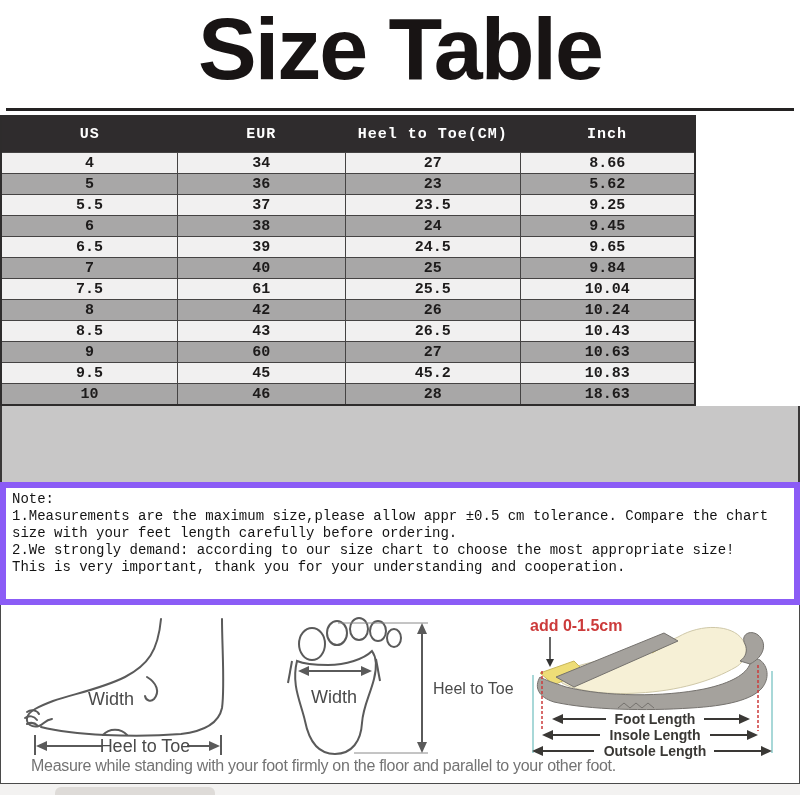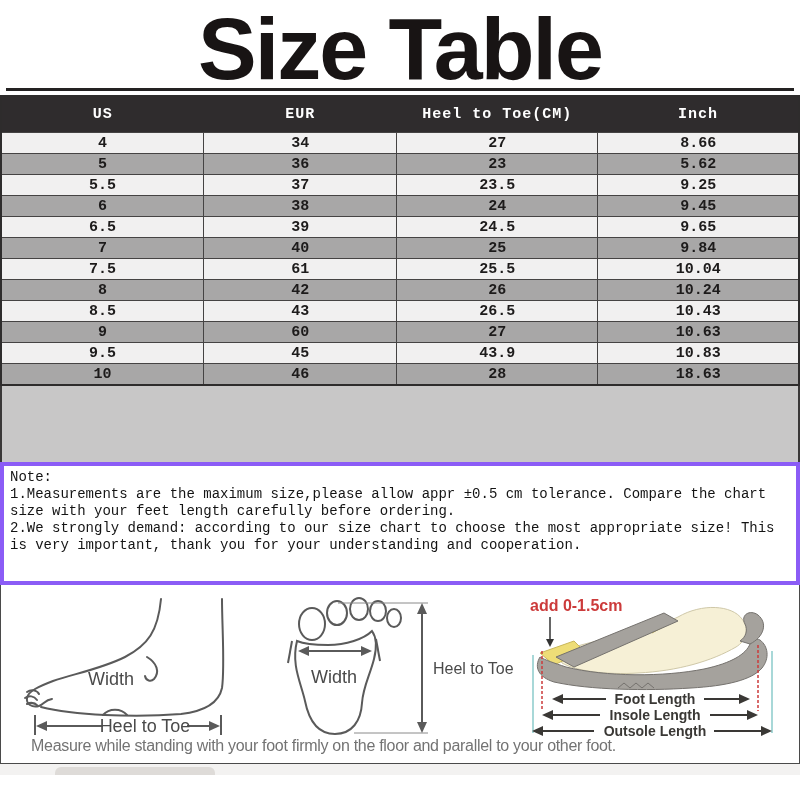--- a/index.html
+++ b/index.html
@@ -1,27 +1,27 @@
 <!DOCTYPE html>
 <html><head>
 <meta charset="utf-8">
 <style>
   html,body{margin:0;padding:0}
   body{
     width:800px;height:800px;background:#ffffff;overflow:hidden;
     font-family:"Liberation Sans", sans-serif;
   }
   .title{
-    height:88px;line-height:97px;text-align:center;
+    height:108px;line-height:97px;text-align:center;
     font-size:88px;font-weight:bold;color:#181414;letter-spacing:-2px;
   }
   .rule{height:3px;background:#242222;margin:0 6px 4px 6px}
 
   table.size{
-    width:800px;border-collapse:collapse;table-layout:fixed;
+    width:696px;border-collapse:collapse;table-layout:fixed;
     border:2px solid #2e2c2c;
     font-family:"Liberation Mono", monospace;
   }
   table.size col.c1{width:25.4%} table.size col.c2{width:24.2%}
   table.size col.c3{width:25.2%} table.size col.c4{width:25.2%}
   thead th{
     background:#2f2c2d;color:#ffffff;height:33px;
     font-size:15px;font-weight:bold;border:none;letter-spacing:1px;
   }
   tbody td{
@@ -32,21 +32,21 @@
   tbody td.cell-light{background:#f1f0f0}
 
   .band{
     height:76px;background:#c8c7c7;
     border-left:2px solid #3a3838;border-right:2px solid #3a3838;
     box-sizing:border-box;
   }
 
   .notes{
     height:123px;box-sizing:border-box;
-    border:4px solid #8b5cf6;
+    border:6px solid #8b5cf6;
     padding:3px 18px 0 6px;
     font-family:"Liberation Mono", monospace;
     font-size:14px;line-height:17px;color:#141414;
   }
   .notes p{margin:0}
 
   .panel{
     position:relative;height:179px;box-sizing:border-box;
     border:1px solid #4a4a4a;border-top:none;background:#fff;
   }
@@ -140,21 +140,21 @@
       </tr>
     <tr>
         <td>9</td>
         <td>60</td>
         <td>27</td>
         <td>10.63</td>
       </tr>
     <tr>
         <td>9.5</td>
         <td>45</td>
-        <td>43.9</td>
+        <td>45.2</td>
         <td class="cell-light">10.83</td>
       </tr>
     <tr>
         <td>10</td>
         <td>46</td>
         <td>28</td>
         <td>18.63</td>
       </tr>
   </tbody>
 </table>

